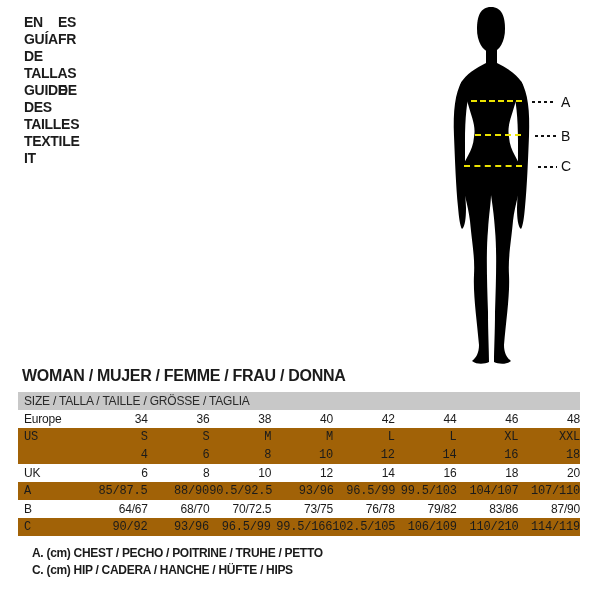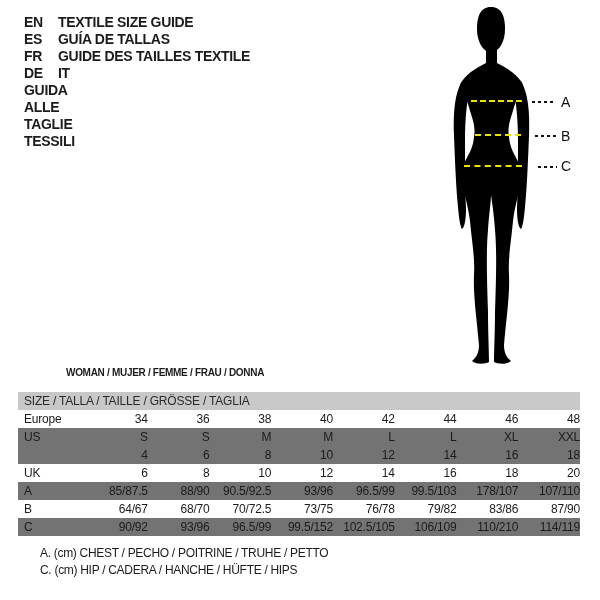--- a/index.html
+++ b/index.html
@@ -16,54 +16,52 @@
   }
   
   .figure{position:absolute;left:430px;top:0;width:120px;height:370px;}
   .mline{position:absolute;height:0;border-top:2px dashed #ece300;}
   .cline{position:absolute;height:2px;
          background:repeating-linear-gradient(90deg,#111 0 3px,transparent 3px 6px);}
   .mletter{position:absolute;font-size:14px;line-height:16px;color:#111;}
   
   .woman-title{
     position:absolute;left:22px;top:367px;
-    font-weight:700;font-size:10px;letter-spacing:-0.3px;margin-left:44px;
+    font-weight:700;font-size:16px;letter-spacing:-0.3px;
   }
   
   .table{position:absolute;left:18px;top:392px;width:562px;font-size:12px;letter-spacing:-0.2px;}
   .t-header{
     height:18px;line-height:18px;background:#c8c8c8;
     padding-left:6px;color:#2a2a2a;
   }
   .t-row{
     display:grid;grid-template-columns:68px repeat(8,1fr);
     height:18px;line-height:18px;
   }
-  .t-row.stripe{background:#737373;}
+  .t-row.stripe{background:#a16207;font-family:Liberation Mono, monospace;}
   .t-label{padding-left:6px;text-align:left;}
   .t-cell{text-align:right;}
   
   .legend{
-    position:absolute;left:40px;top:545px;
-    font-weight:400;font-size:12px;line-height:17px;letter-spacing:-0.3px;
+    position:absolute;left:32px;top:545px;
+    font-weight:700;font-size:12px;line-height:17px;letter-spacing:-0.3px;
   }
 </style>
 </head>
 <body>
 
 <div class="langs">
   <span>EN</span>
-  <span>TEXTILE SIZE GUIDE</span>
   <span>ES</span>
   <span>GUÍA DE TALLAS</span>
   <span>FR</span>
   <span>GUIDE DES TAILLES TEXTILE</span>
   <span>DE</span>
   <span>IT</span>
-  <span>GUIDA ALLE TAGLIE TESSILI</span>
 </div>
 
 <svg class="figure" viewBox="0 0 120 370" xmlns="http://www.w3.org/2000/svg">
   <g fill="#000000">
 
     <path d="M61,7 C50,7 47,17 47,29 C47,41 52,51 61,53 C70,51 75,41 75,29 C75,17 72,7 61,7 Z"></path>
 
     <path d="M56,44 L56,63
              C46,68 36,74 31,83 C27,91 36,96 38,104
              C42,118 46,126 44,137 C43,152 34,159 32,170
@@ -156,42 +154,42 @@
   </div>
 
   <div class="t-row stripe">
     <div class="t-label">A</div>
     <div class="t-cell">85/87.5</div>
     <div class="t-cell">88/90</div>
     <div class="t-cell">90.5/92.5</div>
     <div class="t-cell">93/96</div>
     <div class="t-cell">96.5/99</div>
     <div class="t-cell">99.5/103</div>
-    <div class="t-cell">178/107</div>
+    <div class="t-cell">104/107</div>
     <div class="t-cell">107/110</div>
   </div>
 
   <div class="t-row">
     <div class="t-label">B</div>
     <div class="t-cell">64/67</div>
     <div class="t-cell">68/70</div>
     <div class="t-cell">70/72.5</div>
     <div class="t-cell">73/75</div>
     <div class="t-cell">76/78</div>
     <div class="t-cell">79/82</div>
     <div class="t-cell">83/86</div>
     <div class="t-cell">87/90</div>
   </div>
 
   <div class="t-row stripe">
     <div class="t-label">C</div>
     <div class="t-cell">90/92</div>
     <div class="t-cell">93/96</div>
     <div class="t-cell">96.5/99</div>
-    <div class="t-cell">99.5/152</div>
+    <div class="t-cell">99.5/166</div>
     <div class="t-cell">102.5/105</div>
     <div class="t-cell">106/109</div>
     <div class="t-cell">110/210</div>
     <div class="t-cell">114/119</div>
   </div>
 </div>
 
 <div class="legend">
   <div>A. (cm) CHEST / PECHO / POITRINE / TRUHE / PETTO</div>
   <div>C. (cm) HIP / CADERA / HANCHE / HÜFTE / HIPS</div>

